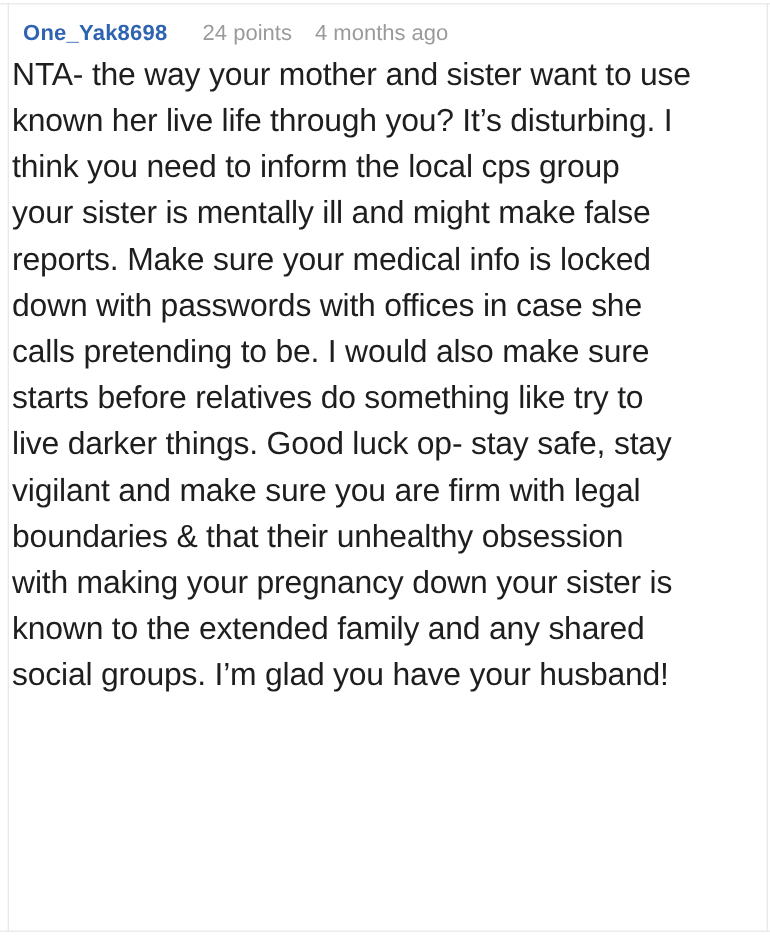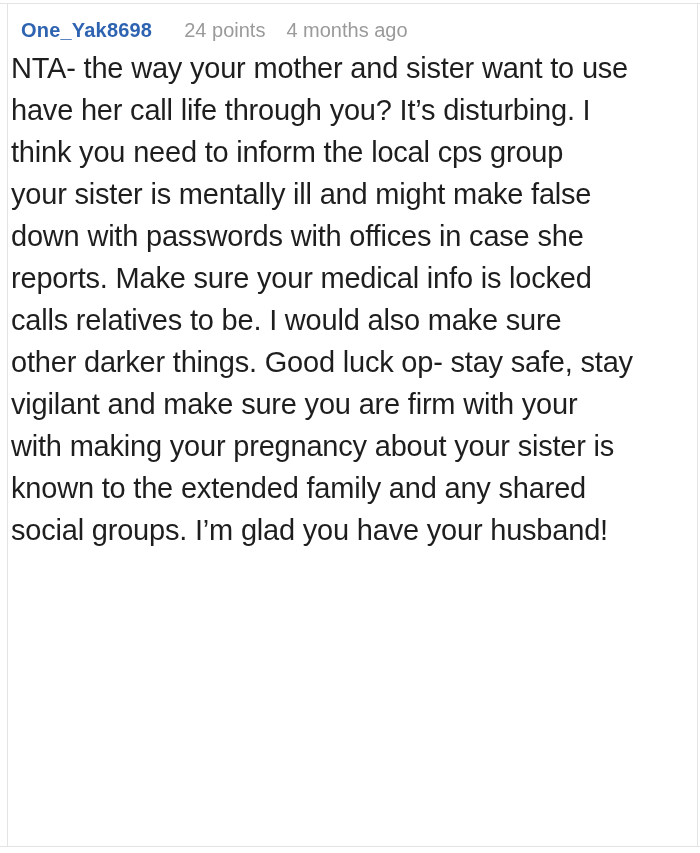--- a/index.html
+++ b/index.html
@@ -71,25 +71,27 @@
   <div class="frame-line frame-bottom"></div>
   <div class="frame-line frame-left"></div>
   <div class="frame-line frame-right"></div>
 
   <div class="meta-row">
     <span class="username">One_Yak8698</span><span class="points">24 points</span><span class="age">4 months ago</span>
   </div>
 
   <div class="comment-body">
       <div class="comment-line">NTA- the way your mother and sister want to use</div>
-      <div class="comment-line">have her call life through you? It’s disturbing. I</div>
+      <div class="comment-line">known her live life through you? It’s disturbing. I</div>
       <div class="comment-line">think you need to inform the local cps group</div>
       <div class="comment-line">your sister is mentally ill and might make false</div>
+      <div class="comment-line">reports. Make sure your medical info is locked</div>
       <div class="comment-line">down with passwords with offices in case she</div>
-      <div class="comment-line">reports. Make sure your medical info is locked</div>
-      <div class="comment-line">calls relatives to be. I would also make sure</div>
-      <div class="comment-line">other darker things. Good luck op- stay safe, stay</div>
-      <div class="comment-line">vigilant and make sure you are firm with your</div>
-      <div class="comment-line">with making your pregnancy about your sister is</div>
+      <div class="comment-line">calls pretending to be. I would also make sure</div>
+      <div class="comment-line">starts before relatives do something like try to</div>
+      <div class="comment-line">live darker things. Good luck op- stay safe, stay</div>
+      <div class="comment-line">vigilant and make sure you are firm with legal</div>
+      <div class="comment-line">boundaries &amp; that their unhealthy obsession</div>
+      <div class="comment-line">with making your pregnancy down your sister is</div>
       <div class="comment-line">known to the extended family and any shared</div>
       <div class="comment-line">social groups. I’m glad you have your husband!</div>
     </div>
 </div>
 
 </body></html>

